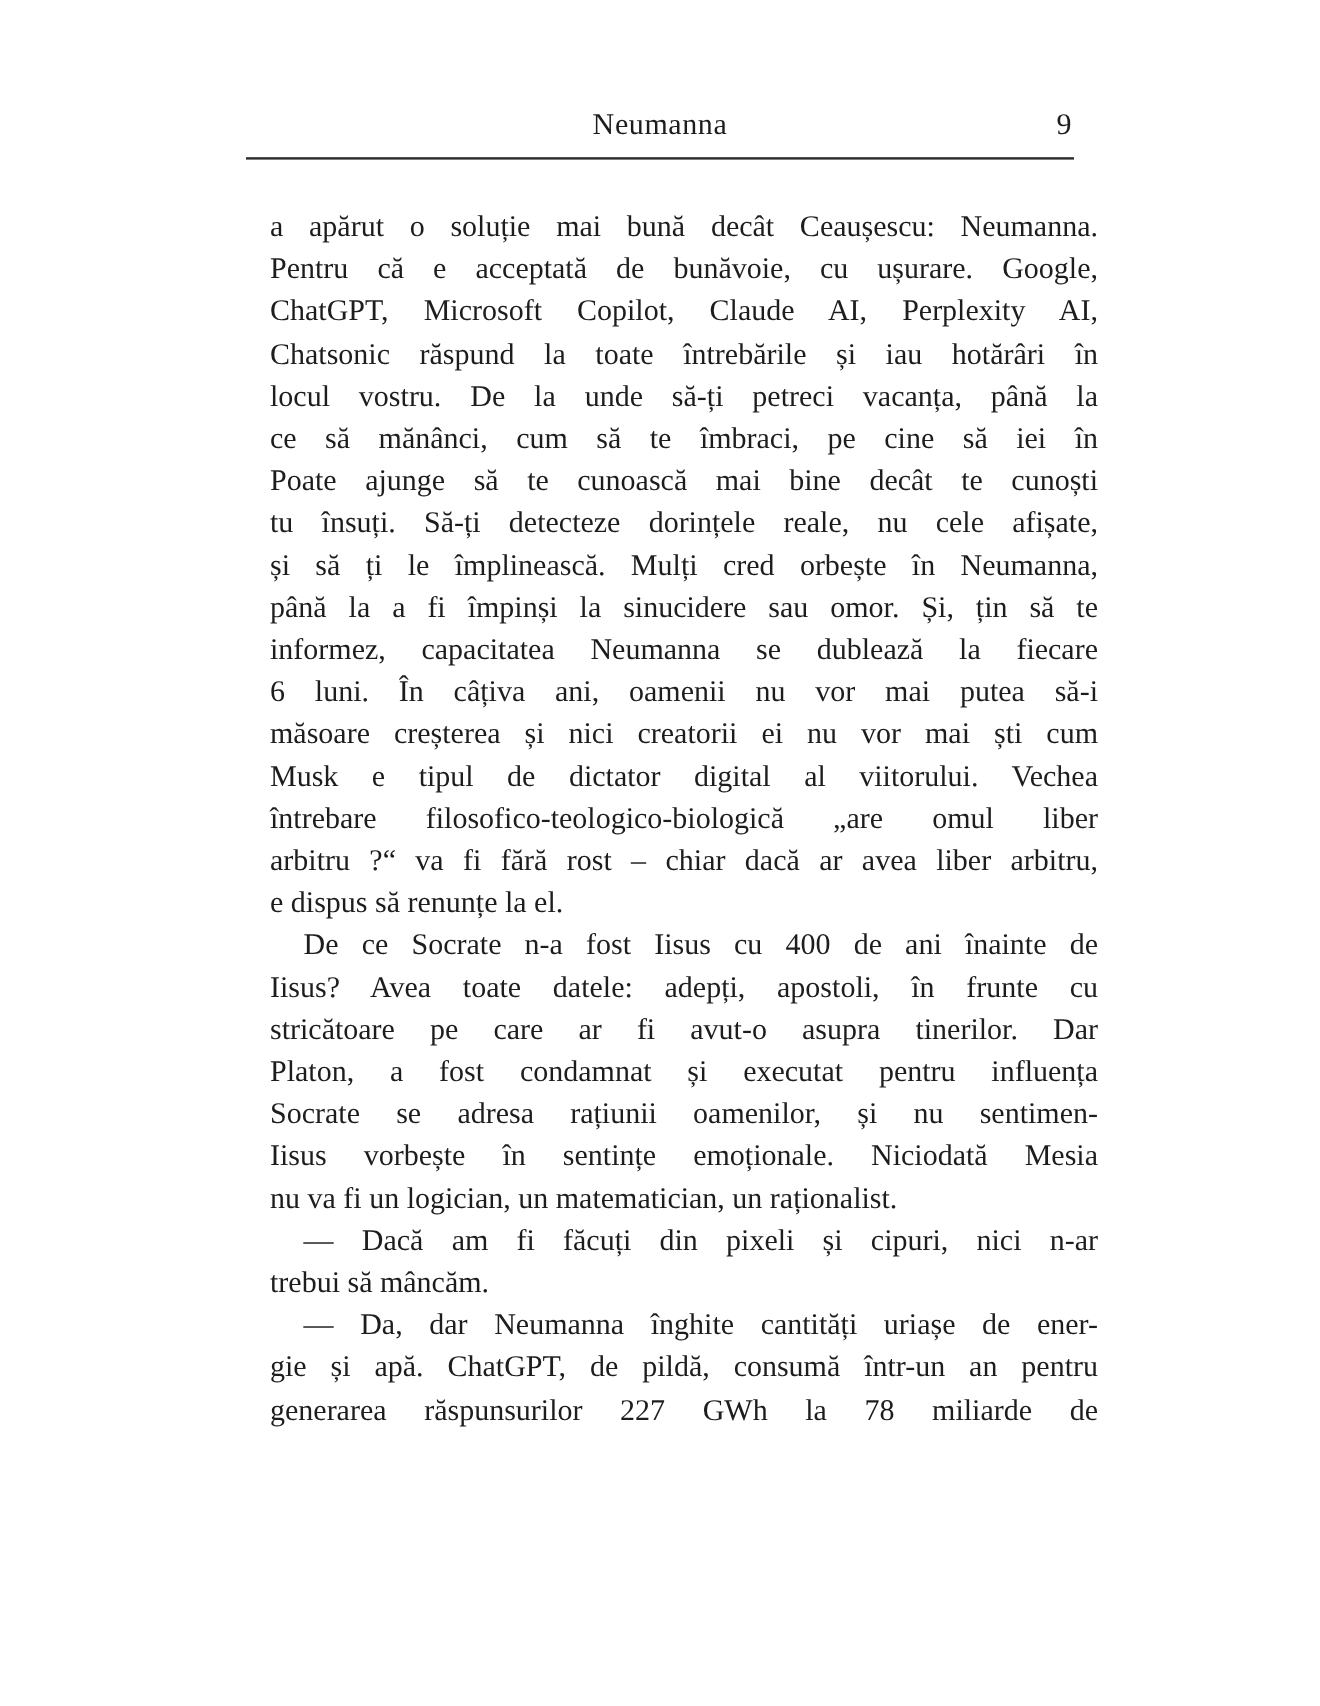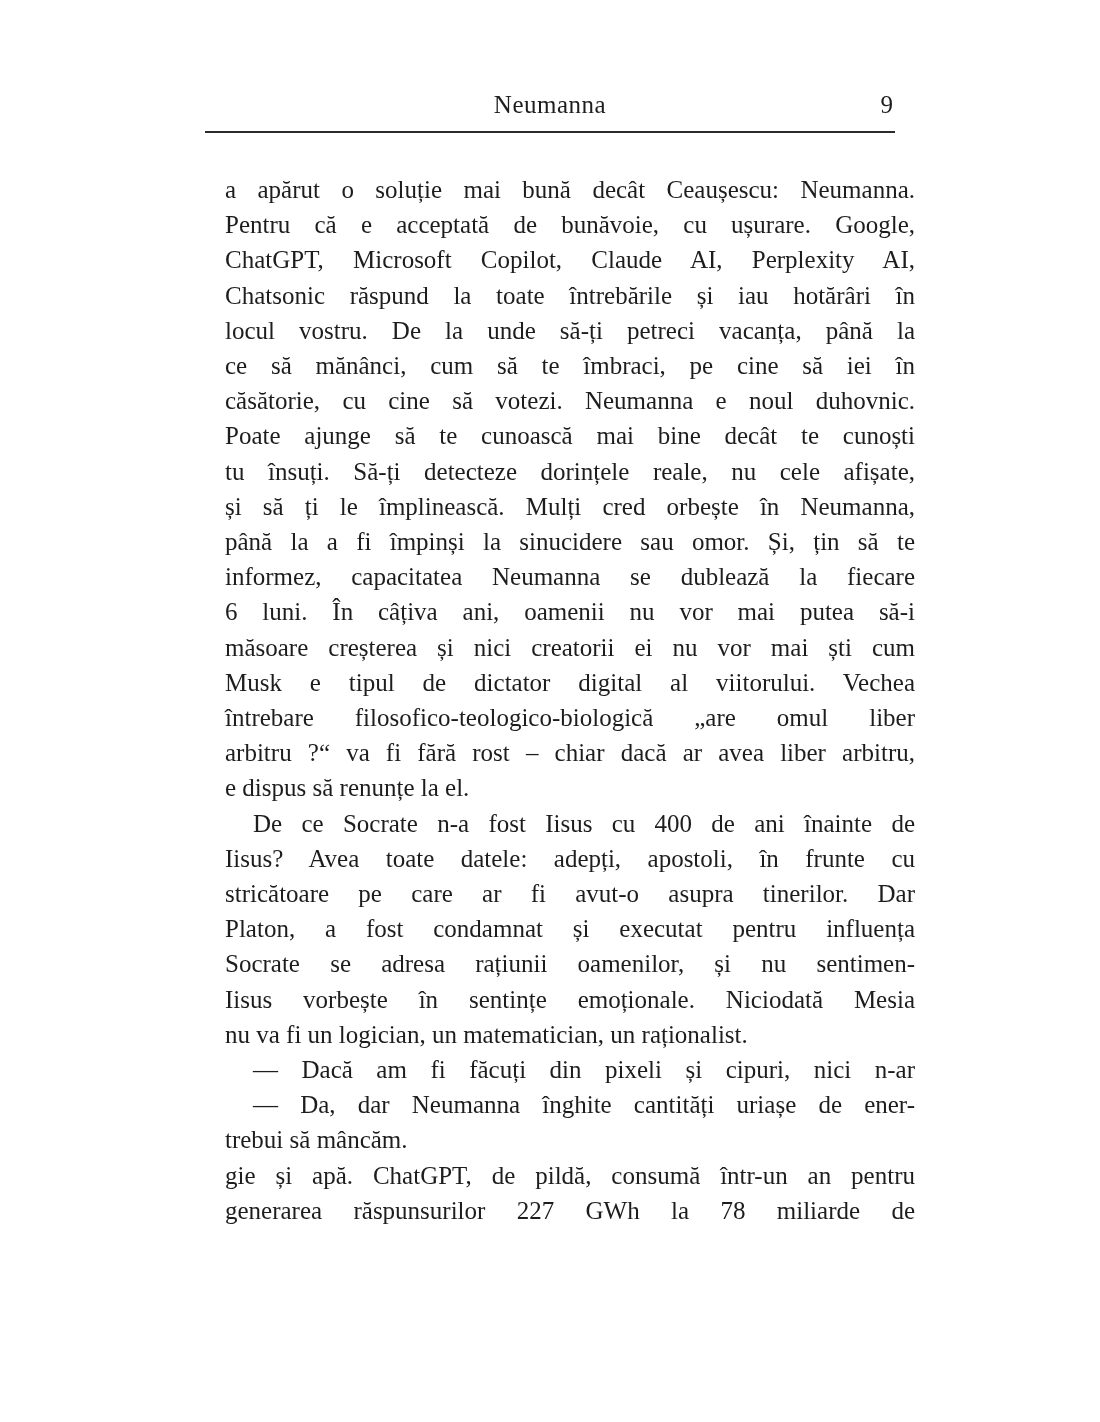--- a/index.html
+++ b/index.html
@@ -75,38 +75,37 @@
     <span class="page-number">9</span>
   </div>
   <div class="rule"></div>
   <div class="page-body">
       <div class="line">a apărut o soluție mai bună decât Ceaușescu: Neumanna.</div>
       <div class="line">Pentru că e acceptată de bunăvoie, cu ușurare. Google,</div>
       <div class="line">ChatGPT, Microsoft Copilot, Claude AI, Perplexity AI,</div>
       <div class="line">Chatsonic răspund la toate întrebările și iau hotărâri în</div>
       <div class="line">locul vostru. De la unde să-ți petreci vacanța, până la</div>
       <div class="line">ce să mănânci, cum să te îmbraci, pe cine să iei în</div>
-      <div class="line">căsătorie, cu cine să votezi. Neumanna e noul duhovnic.</div>
       <div class="line">Poate ajunge să te cunoască mai bine decât te cunoști</div>
       <div class="line">tu însuți. Să-ți detecteze dorințele reale, nu cele afișate,</div>
       <div class="line">și să ți le împlinească. Mulți cred orbește în Neumanna,</div>
       <div class="line">până la a fi împinși la sinucidere sau omor. Și, țin să te</div>
       <div class="line">informez, capacitatea Neumanna se dublează la fiecare</div>
       <div class="line">6 luni. În câțiva ani, oamenii nu vor mai putea să-i</div>
       <div class="line">măsoare creșterea și nici creatorii ei nu vor mai ști cum</div>
       <div class="line">Musk e tipul de dictator digital al viitorului. Vechea</div>
       <div class="line">întrebare filosofico-teologico-biologică „are omul liber</div>
       <div class="line">arbitru ?“ va fi fără rost – chiar dacă ar avea liber arbitru,</div>
       <div class="line para-end">e dispus să renunțe la el.</div>
       <div class="line indent">De ce Socrate n-a fost Iisus cu 400 de ani înainte de</div>
       <div class="line">Iisus? Avea toate datele: adepți, apostoli, în frunte cu</div>
       <div class="line">stricătoare pe care ar fi avut-o asupra tinerilor. Dar</div>
       <div class="line">Platon, a fost condamnat și executat pentru influența</div>
       <div class="line">Socrate se adresa rațiunii oamenilor, și nu sentimen-</div>
       <div class="line">Iisus vorbește în sentințe emoționale. Niciodată Mesia</div>
       <div class="line para-end">nu va fi un logician, un matematician, un raționalist.</div>
       <div class="line indent">— Dacă am fi făcuți din pixeli și cipuri, nici n-ar</div>
+      <div class="line para-end">trebui să mâncăm.</div>
       <div class="line indent">— Da, dar Neumanna înghite cantități uriașe de ener-</div>
-      <div class="line para-end">trebui să mâncăm.</div>
       <div class="line">gie și apă. ChatGPT, de pildă, consumă într-un an pentru</div>
       <div class="line">generarea răspunsurilor 227 GWh la 78 miliarde de</div>
     </div>
 </div>
 
 </body></html>

